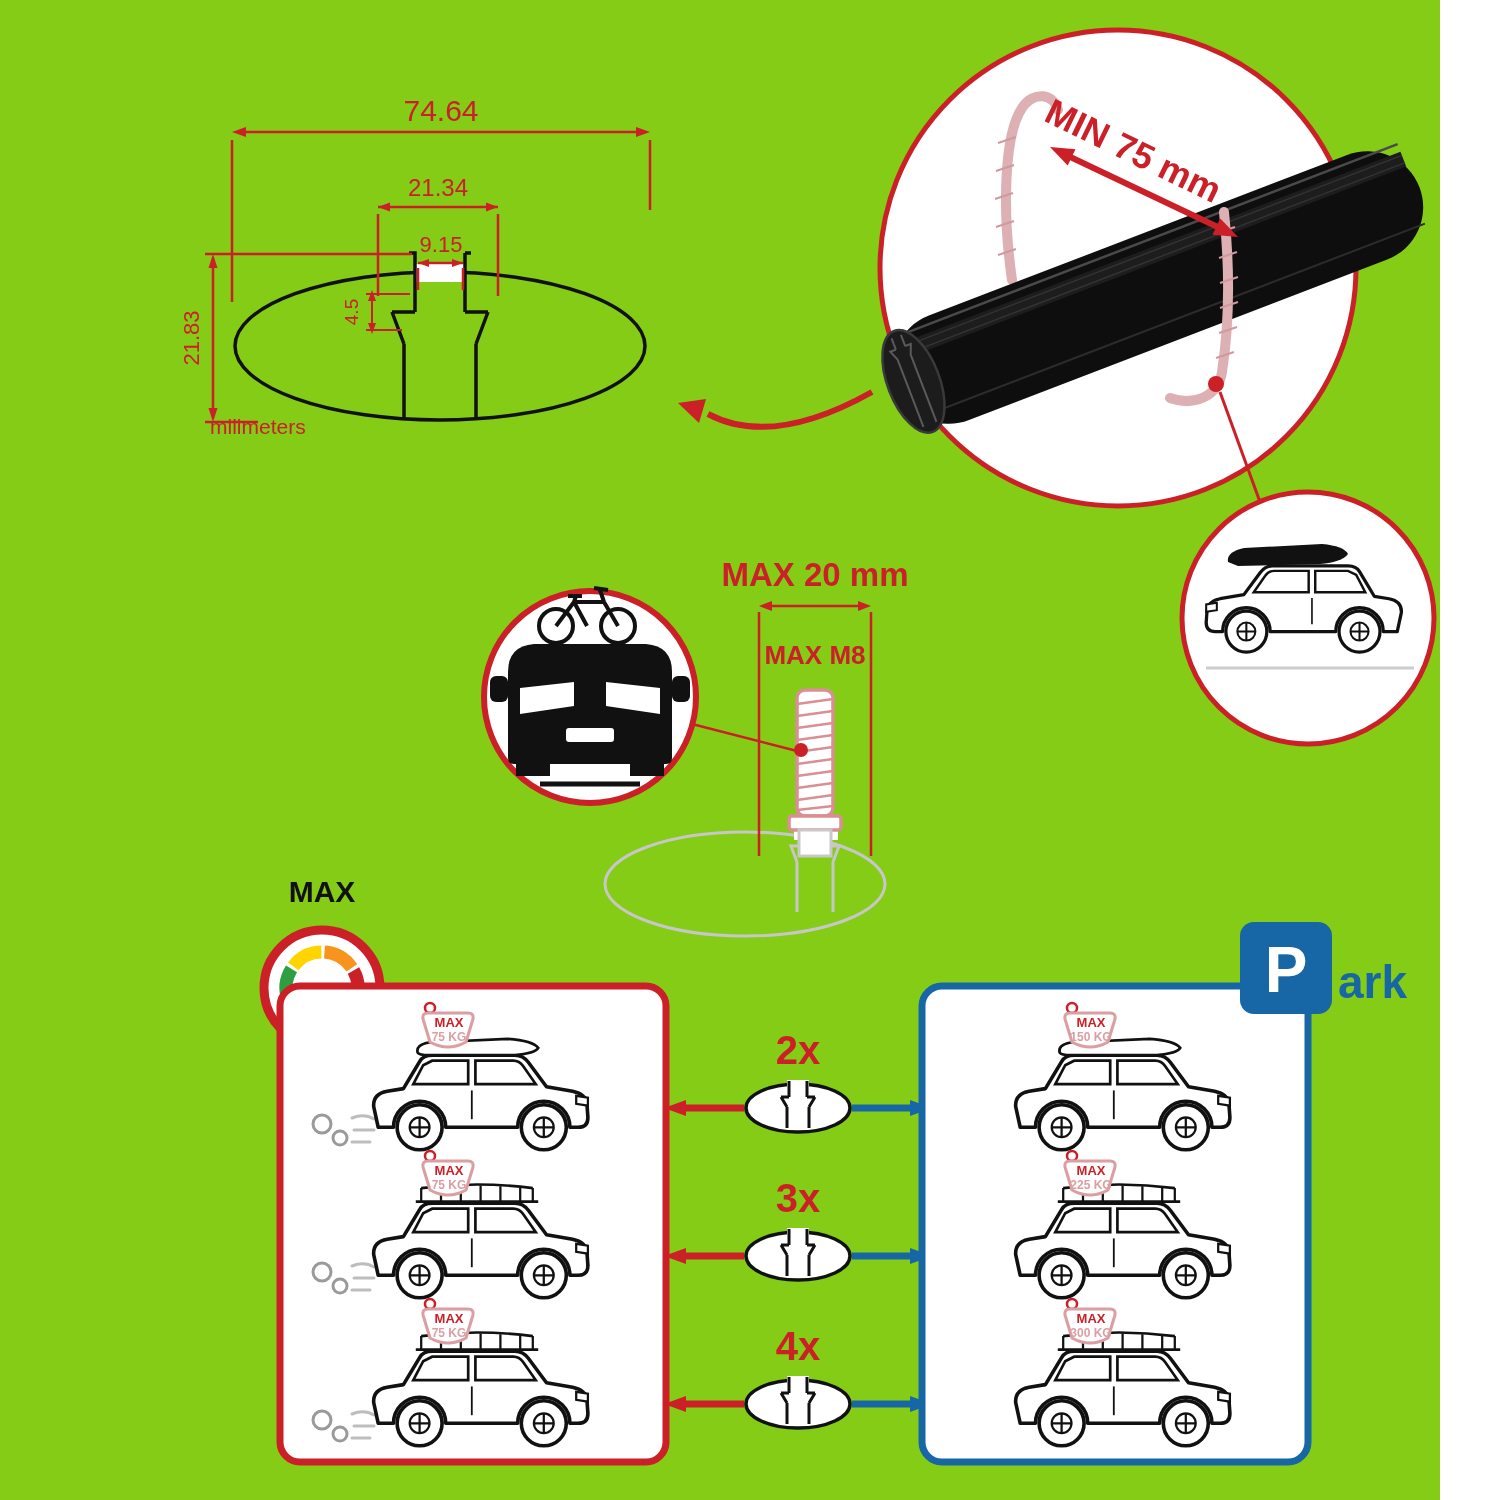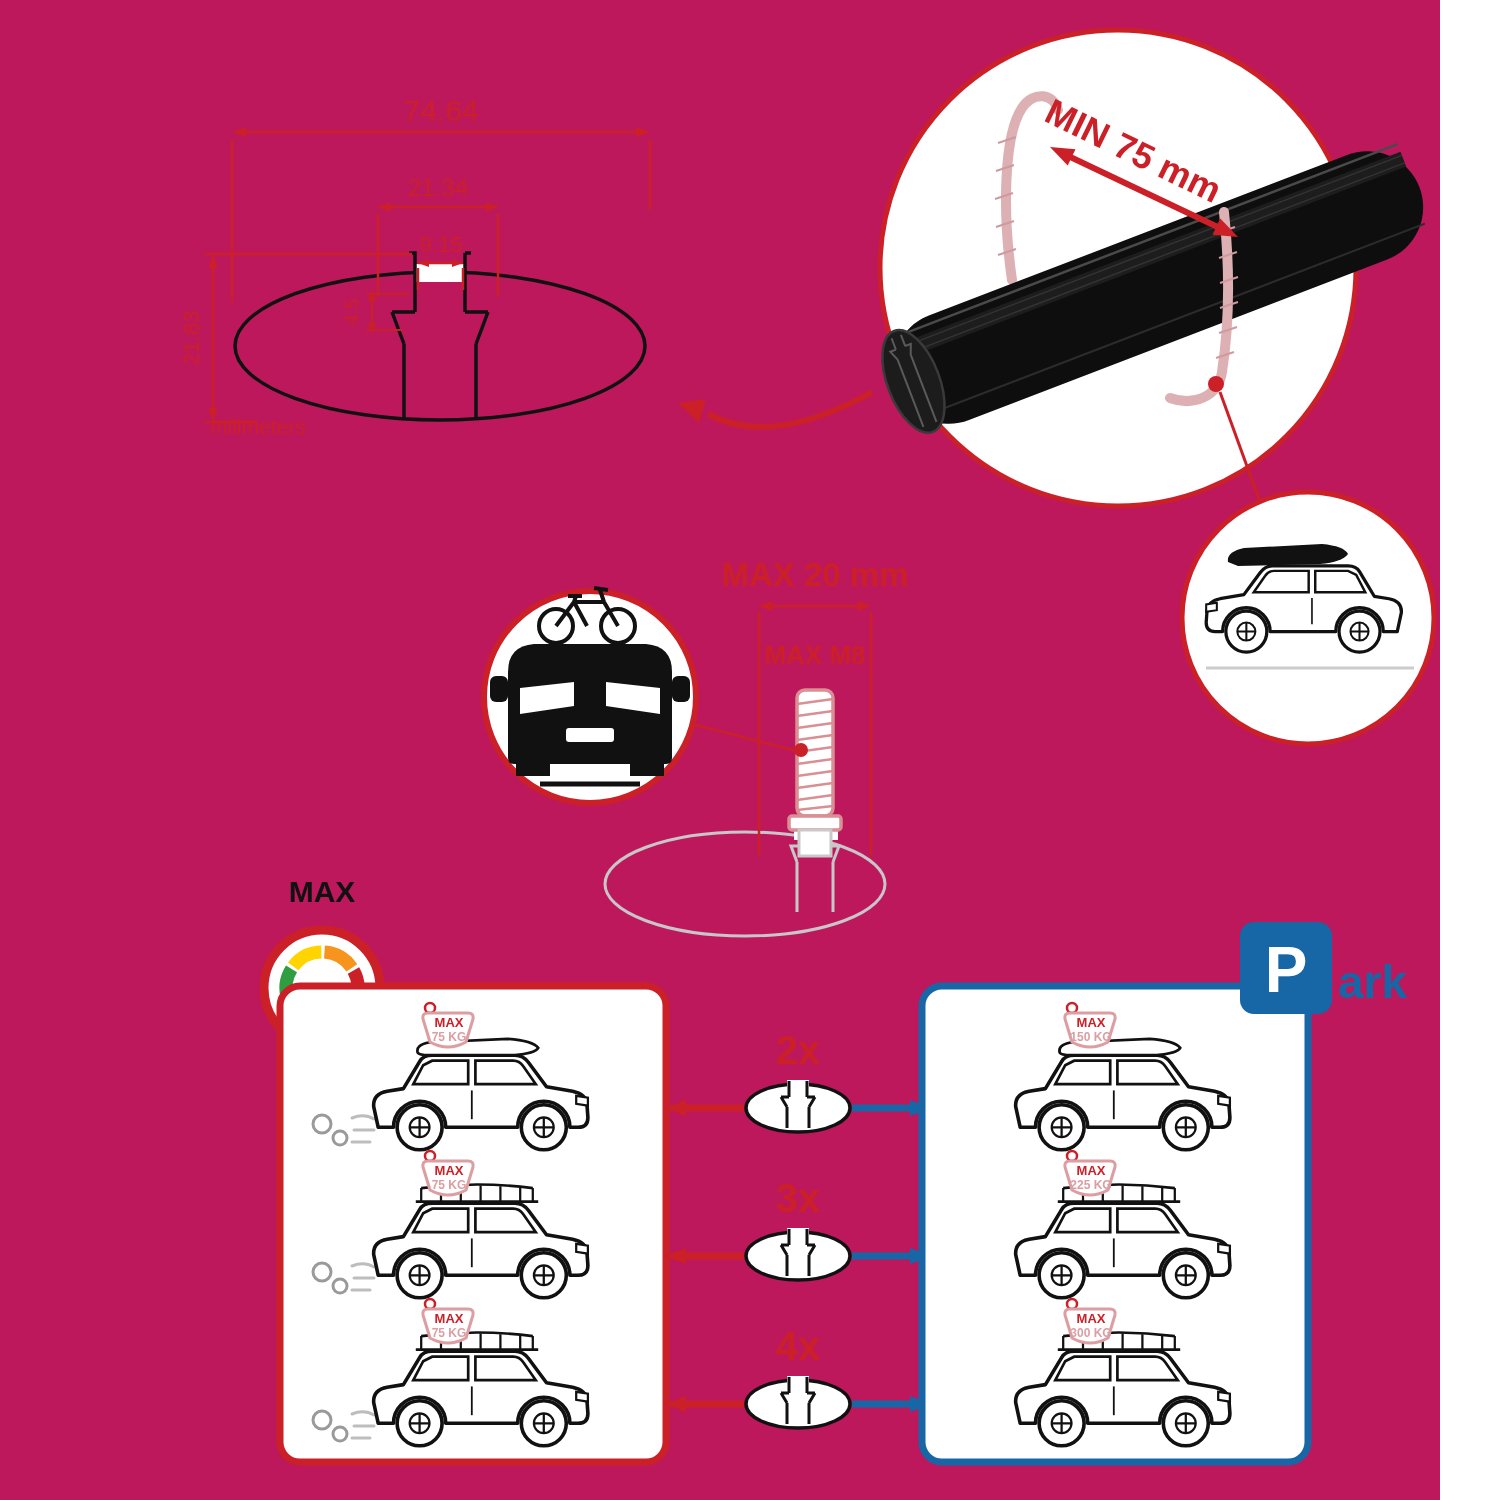--- a/index.html
+++ b/index.html
@@ -1,16 +1,16 @@
 <!DOCTYPE html>
 <html><head>
 <meta charset="utf-8">
 <style>
   html,body{margin:0;padding:0;background:#ffffff;}
-  .canvas{position:relative;width:1440px;height:1500px;background:#be185d;overflow:hidden;}
+  .canvas{position:relative;width:1440px;height:1500px;background:#84cc16;overflow:hidden;}
   svg{display:block;}
   text{font-family:"Liberation Sans",sans-serif;}
   .red{fill:#cb2027;}
   .blue{fill:#1766a6;}
   .blk{fill:#111111;}
   .pink{fill:#dc9ea2;}
   .b{font-weight:bold;}
 </style>
 </head>
 <body>

